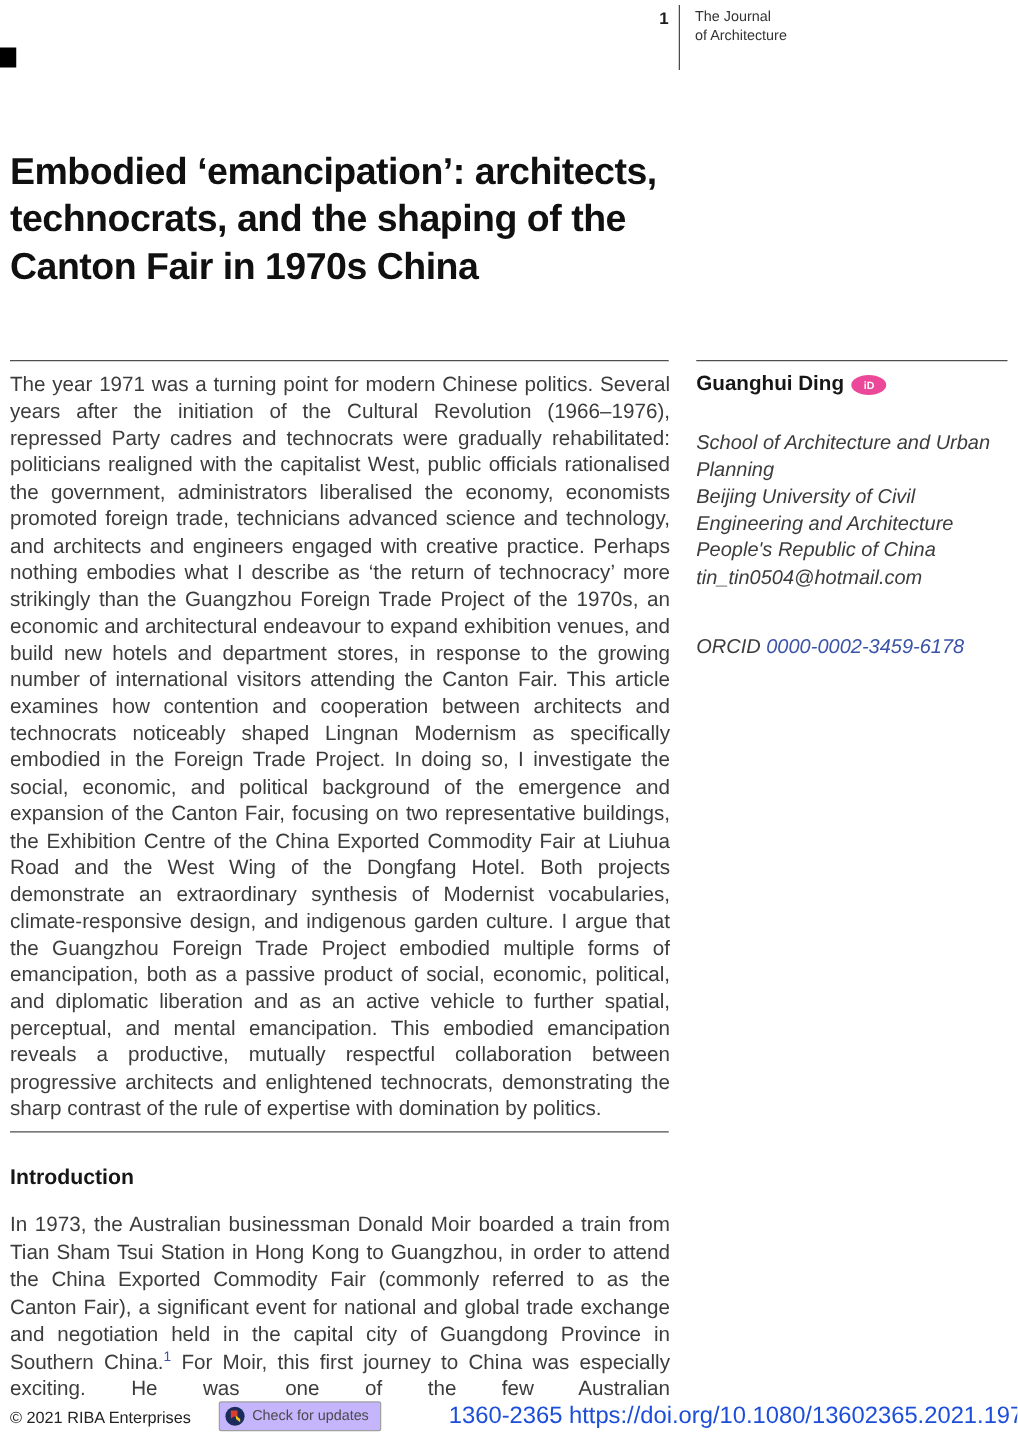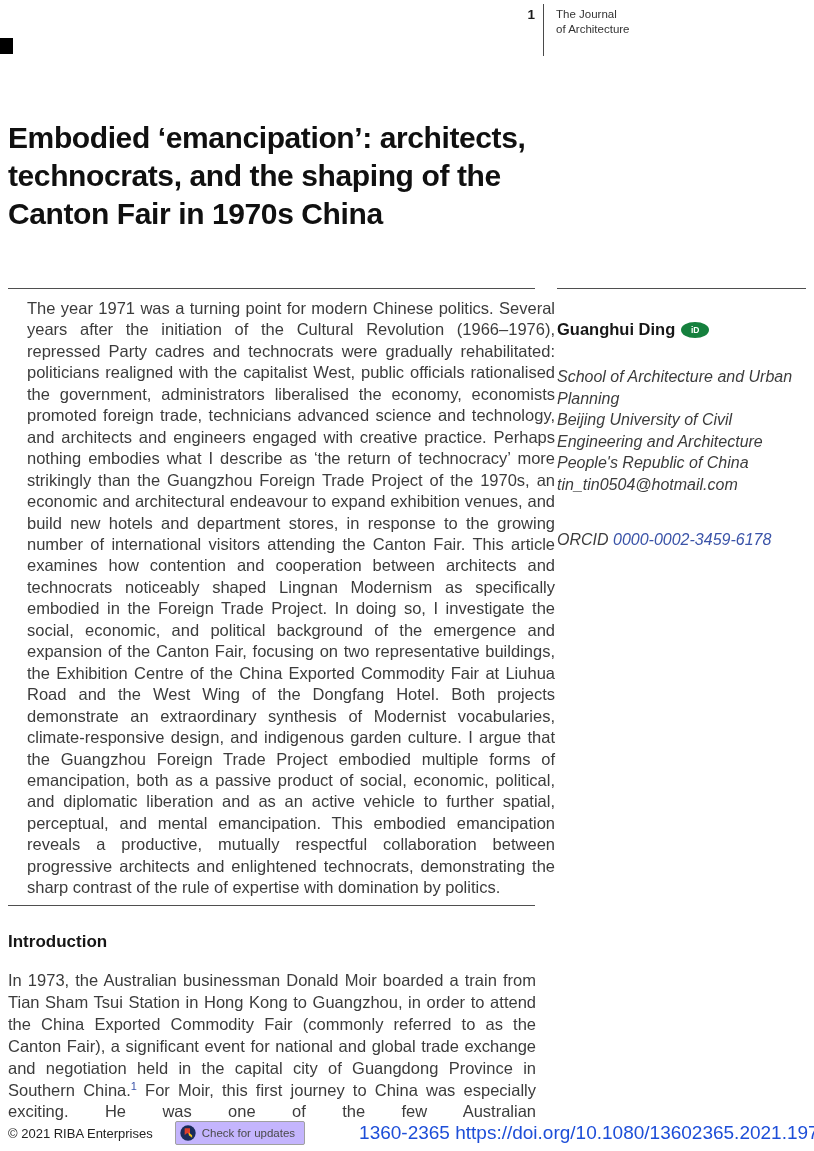--- a/index.html
+++ b/index.html
@@ -17,26 +17,26 @@
   .article-title{position:absolute;top:119px;left:8px;width:560px;
     font-size:30px;line-height:38px;font-weight:bold;letter-spacing:-0.4px;color:#101010;}
   .article-title div{white-space:nowrap;}
   
   .rule{position:absolute;border-top:1px solid #4f4f4f;height:0;}
   .rule-left-top{top:288px;left:8px;width:527px;}
   .rule-right-top{top:288px;left:557px;width:249px;}
   .rule-left-bottom{top:905px;left:8px;width:527px;}
   
   .abstract{position:absolute;top:298px;left:8px;width:528px;
-    font-size:16.5px;line-height:21.45px;text-align:justify;color:#3c3c3c;margin-left:19px;}
+    font-size:16.5px;line-height:21.45px;text-align:justify;color:#3c3c3c;}
   
   .author-col{position:absolute;top:298px;left:557px;width:252px;}
   .author-name{display:flex;align-items:center;gap:6px;
-    font-size:16.5px;font-weight:bold;color:#161616;margin-top:22px;}
-  .orcid-icon{width:28px;height:16px;border-radius:50%;background:#15803d;color:#fff;
+    font-size:16.5px;font-weight:bold;color:#161616;}
+  .orcid-icon{width:28px;height:16px;border-radius:50%;background:#ec4899;color:#fff;
     font-size:8.5px;font-weight:bold;font-style:normal;
     display:inline-flex;align-items:center;justify-content:center;flex:0 0 auto;}
   .affiliation{margin-top:27px;font-style:italic;font-size:16px;line-height:21.5px;color:#3c3c3c;}
   .orcid-line{margin-top:36px;font-style:italic;font-size:16px;color:#3c3c3c;}
   .orcid-number{color:#3a53a8;}
   
   .intro-heading{position:absolute;top:932px;left:8px;font-size:17px;font-weight:bold;color:#161616;}
   .intro-para{position:absolute;top:970px;left:8px;width:528px;
     font-size:16.5px;line-height:21.9px;text-align:justify;text-align-last:justify;color:#3c3c3c;}
   .footnote-sup{color:#3a53a8;font-size:11px;vertical-align:super;line-height:0;}

